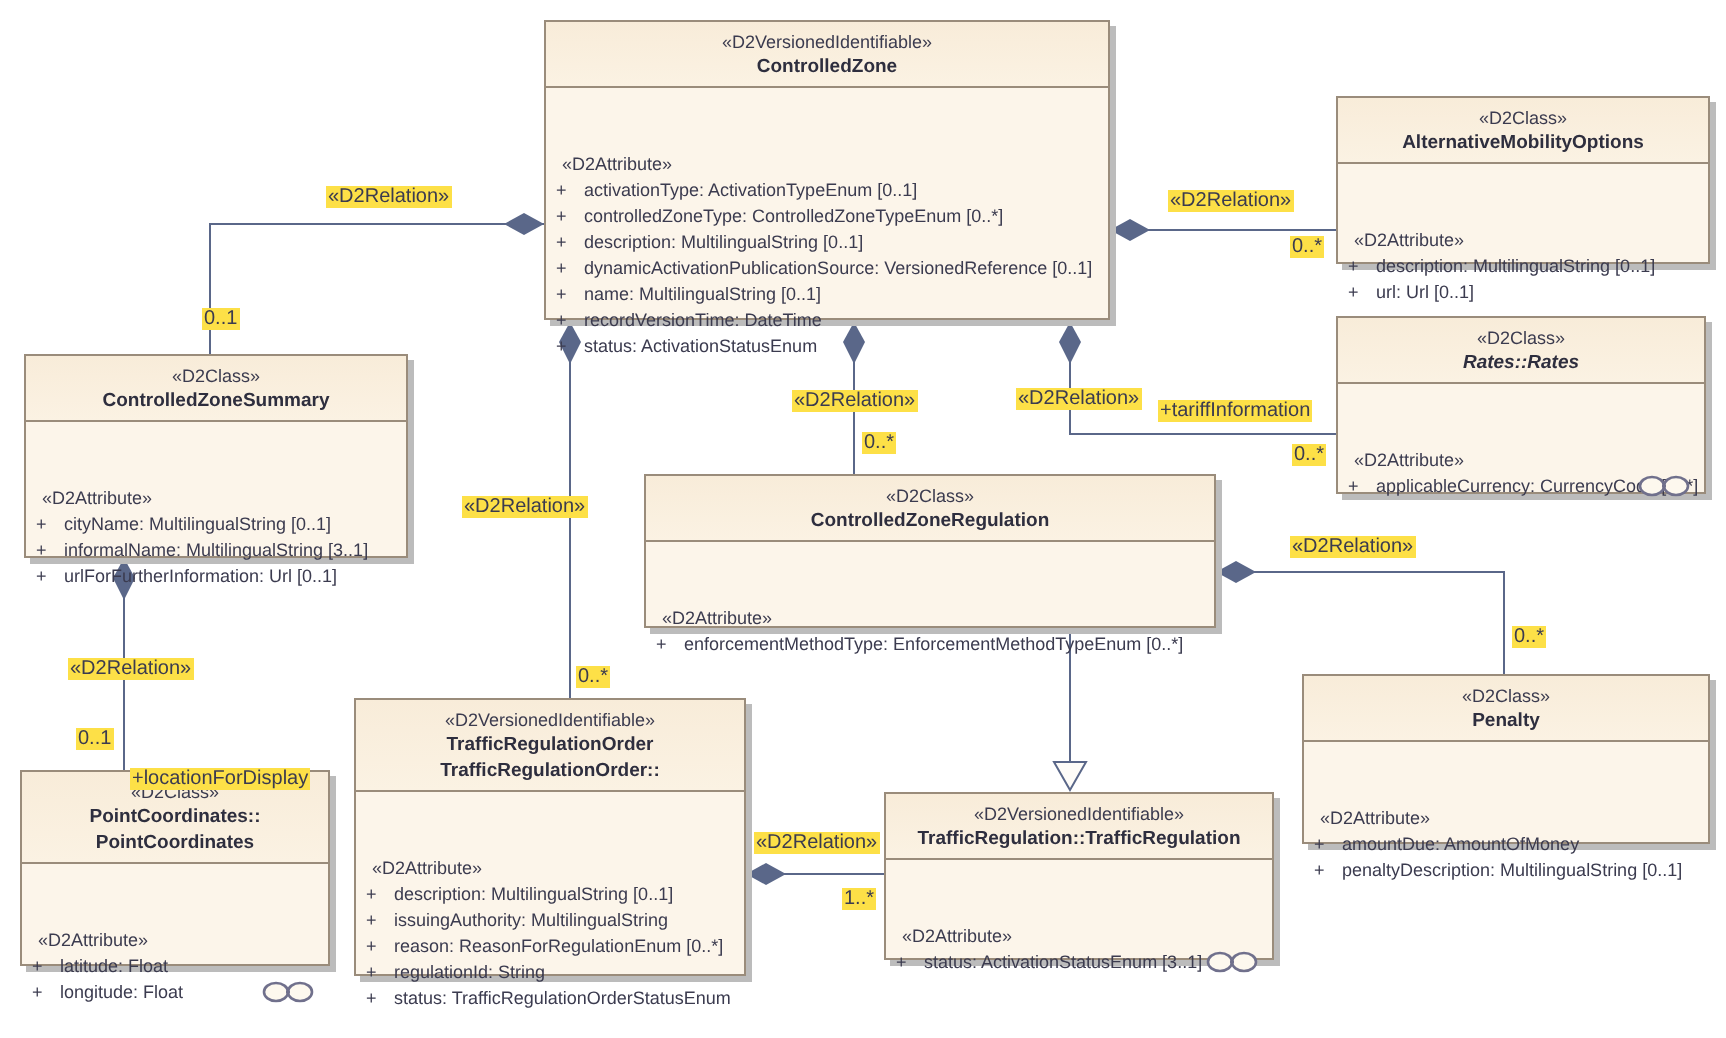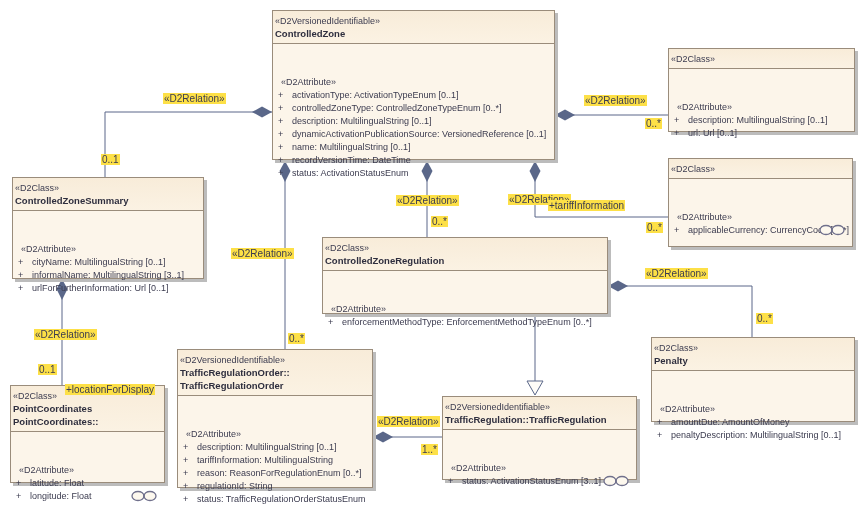--- a/index.html
+++ b/index.html
@@ -6,21 +6,21 @@
   #canvas{
     position:relative;width:863px;height:519px;background:#ffffff;overflow:hidden;
     font-family:"Liberation Sans", sans-serif;color:#3b3b4f;
   }
   .uml-class{
     position:absolute;background:#fcf5ea;border:1px solid #9a8c7b;
     box-shadow:3px 3px 0 #bcbcbc;box-sizing:border-box;
   }
   .cls-header{
     background:linear-gradient(#f8ecd9,#fbf2e3);
-    border-bottom:1px solid #9a8c7b;text-align:left;padding:4px 2px 3px 2px;
+    border-bottom:1px solid #9a8c7b;text-align:center;padding:4px 2px 3px 2px;
   }
   .cls-stereotype{font-size:9px;line-height:12px;color:#3b3b4f;}
   .cls-name{font-size:9.5px;line-height:13px;font-weight:bold;color:#2e2e3e;white-space:nowrap;}
   .cls-name.abstract{font-style:italic;}
   .cls-attrs{position:relative;padding:4px 4px 3px 5px;font-size:9px;line-height:13px;margin-top:28px;}
   .attr-stereotype{padding-left:3px;}
   .attr-row{display:flex;white-space:nowrap;}
   .attr-vis{width:14px;flex:0 0 14px;}
   .attr-text{flex:1;}
   .rel-label{position:absolute;font-size:10px;line-height:11px;color:#3b3b4f;white-space:nowrap;background:#fde047;padding:0 1px;}
@@ -114,37 +114,39 @@
       <div class="attr-row">
           <span class="attr-vis">+</span>
           <span class="attr-text">status: ActivationStatusEnum</span>
         </div>
     </div>
   </div>
 
   <div class="uml-class" style="left:668px;top:48px;width:187px;height:84px;">
     <div class="cls-header">
       <div class="cls-stereotype">«D2Class»</div>
+      <div class="cls-name">AlternativeMobilityOptions</div>
     </div>
     <div class="cls-attrs">
       <div class="attr-stereotype">«D2Attribute»</div>
       <div class="attr-row">
           <span class="attr-vis">+</span>
           <span class="attr-text">description: MultilingualString [0..1]</span>
         </div>
       <div class="attr-row">
           <span class="attr-vis">+</span>
           <span class="attr-text">url: Url [0..1]</span>
         </div>
     </div>
   </div>
 
   <div class="uml-class" style="left:668px;top:158px;width:185px;height:89px;">
     <div class="cls-header">
       <div class="cls-stereotype">«D2Class»</div>
+      <div class="cls-name abstract">Rates::Rates</div>
     </div>
     <div class="cls-attrs">
       <div class="attr-stereotype">«D2Attribute»</div>
       <div class="attr-row">
           <span class="attr-vis">+</span>
           <span class="attr-text">applicableCurrency: CurrencyCode [0..*]</span>
         </div>
       <svg class="glasses" width="28" height="12">
         <ellipse cx="8" cy="6" rx="6" ry="4.5" fill="#fdf8ee" stroke="#70708c" stroke-width="1.3"></ellipse>
         <ellipse cx="20" cy="6" rx="6" ry="4.5" fill="#fdf8ee" stroke="#70708c" stroke-width="1.3"></ellipse>
@@ -171,22 +173,22 @@
       <div class="attr-row">
           <span class="attr-vis">+</span>
           <span class="attr-text">urlForFurtherInformation: Url [0..1]</span>
         </div>
     </div>
   </div>
 
   <div class="uml-class" style="left:10px;top:385px;width:155px;height:98px;">
     <div class="cls-header">
       <div class="cls-stereotype">«D2Class»</div>
+      <div class="cls-name">PointCoordinates::</div>
       <div class="cls-name">PointCoordinates</div>
-      <div class="cls-name">PointCoordinates::</div>
     </div>
     <div class="cls-attrs">
       <div class="attr-stereotype">«D2Attribute»</div>
       <div class="attr-row">
           <span class="attr-vis">+</span>
           <span class="attr-text">latitude: Float</span>
         </div>
       <div class="attr-row">
           <span class="attr-vis">+</span>
           <span class="attr-text">longitude: Float</span>
@@ -195,32 +197,32 @@
         <ellipse cx="8" cy="6" rx="6" ry="4.5" fill="#fdf8ee" stroke="#70708c" stroke-width="1.3"></ellipse>
         <ellipse cx="20" cy="6" rx="6" ry="4.5" fill="#fdf8ee" stroke="#70708c" stroke-width="1.3"></ellipse>
         <line x1="13" y1="6" x2="15" y2="6" stroke="#70708c" stroke-width="1.3"></line>
       </svg>
     </div>
   </div>
 
   <div class="uml-class" style="left:177px;top:349px;width:196px;height:139px;">
     <div class="cls-header">
       <div class="cls-stereotype">«D2VersionedIdentifiable»</div>
+      <div class="cls-name">TrafficRegulationOrder</div>
       <div class="cls-name">TrafficRegulationOrder::</div>
-      <div class="cls-name">TrafficRegulationOrder</div>
     </div>
     <div class="cls-attrs">
       <div class="attr-stereotype">«D2Attribute»</div>
       <div class="attr-row">
           <span class="attr-vis">+</span>
           <span class="attr-text">description: MultilingualString [0..1]</span>
         </div>
       <div class="attr-row">
           <span class="attr-vis">+</span>
-          <span class="attr-text">tariffInformation: MultilingualString</span>
+          <span class="attr-text">issuingAuthority: MultilingualString</span>
         </div>
       <div class="attr-row">
           <span class="attr-vis">+</span>
           <span class="attr-text">reason: ReasonForRegulationEnum [0..*]</span>
         </div>
       <div class="attr-row">
           <span class="attr-vis">+</span>
           <span class="attr-text">regulationId: String</span>
         </div>
       <div class="attr-row">
@@ -284,21 +286,21 @@
   <div class="rel-label" style="left:163px;top:93px;">«D2Relation»</div>
   <div class="rel-label" style="left:101px;top:154px;">0..1</div>
 
   <div class="rel-label" style="left:584px;top:95px;">«D2Relation»</div>
   <div class="rel-label" style="left:645px;top:118px;">0..*</div>
 
   <div class="rel-label" style="left:396px;top:195px;">«D2Relation»</div>
   <div class="rel-label" style="left:431px;top:216px;">0..*</div>
 
   <div class="rel-label" style="left:508px;top:194px;">«D2Relation»</div>
-  <div class="rel-label" style="left:548px;top:200px;">+tariffInformation</div>
+  <div class="rel-label" style="left:579px;top:200px;">+tariffInformation</div>
   <div class="rel-label" style="left:646px;top:222px;">0..*</div>
 
   <div class="rel-label" style="left:231px;top:248px;">«D2Relation»</div>
   <div class="rel-label" style="left:288px;top:333px;">0..*</div>
 
   <div class="rel-label" style="left:34px;top:329px;">«D2Relation»</div>
   <div class="rel-label" style="left:38px;top:364px;">0..1</div>
   <div class="rel-label" style="left:65px;top:364px;margin-top:20px;">+locationForDisplay</div>
 
   <div class="rel-label" style="left:645px;top:268px;">«D2Relation»</div>

